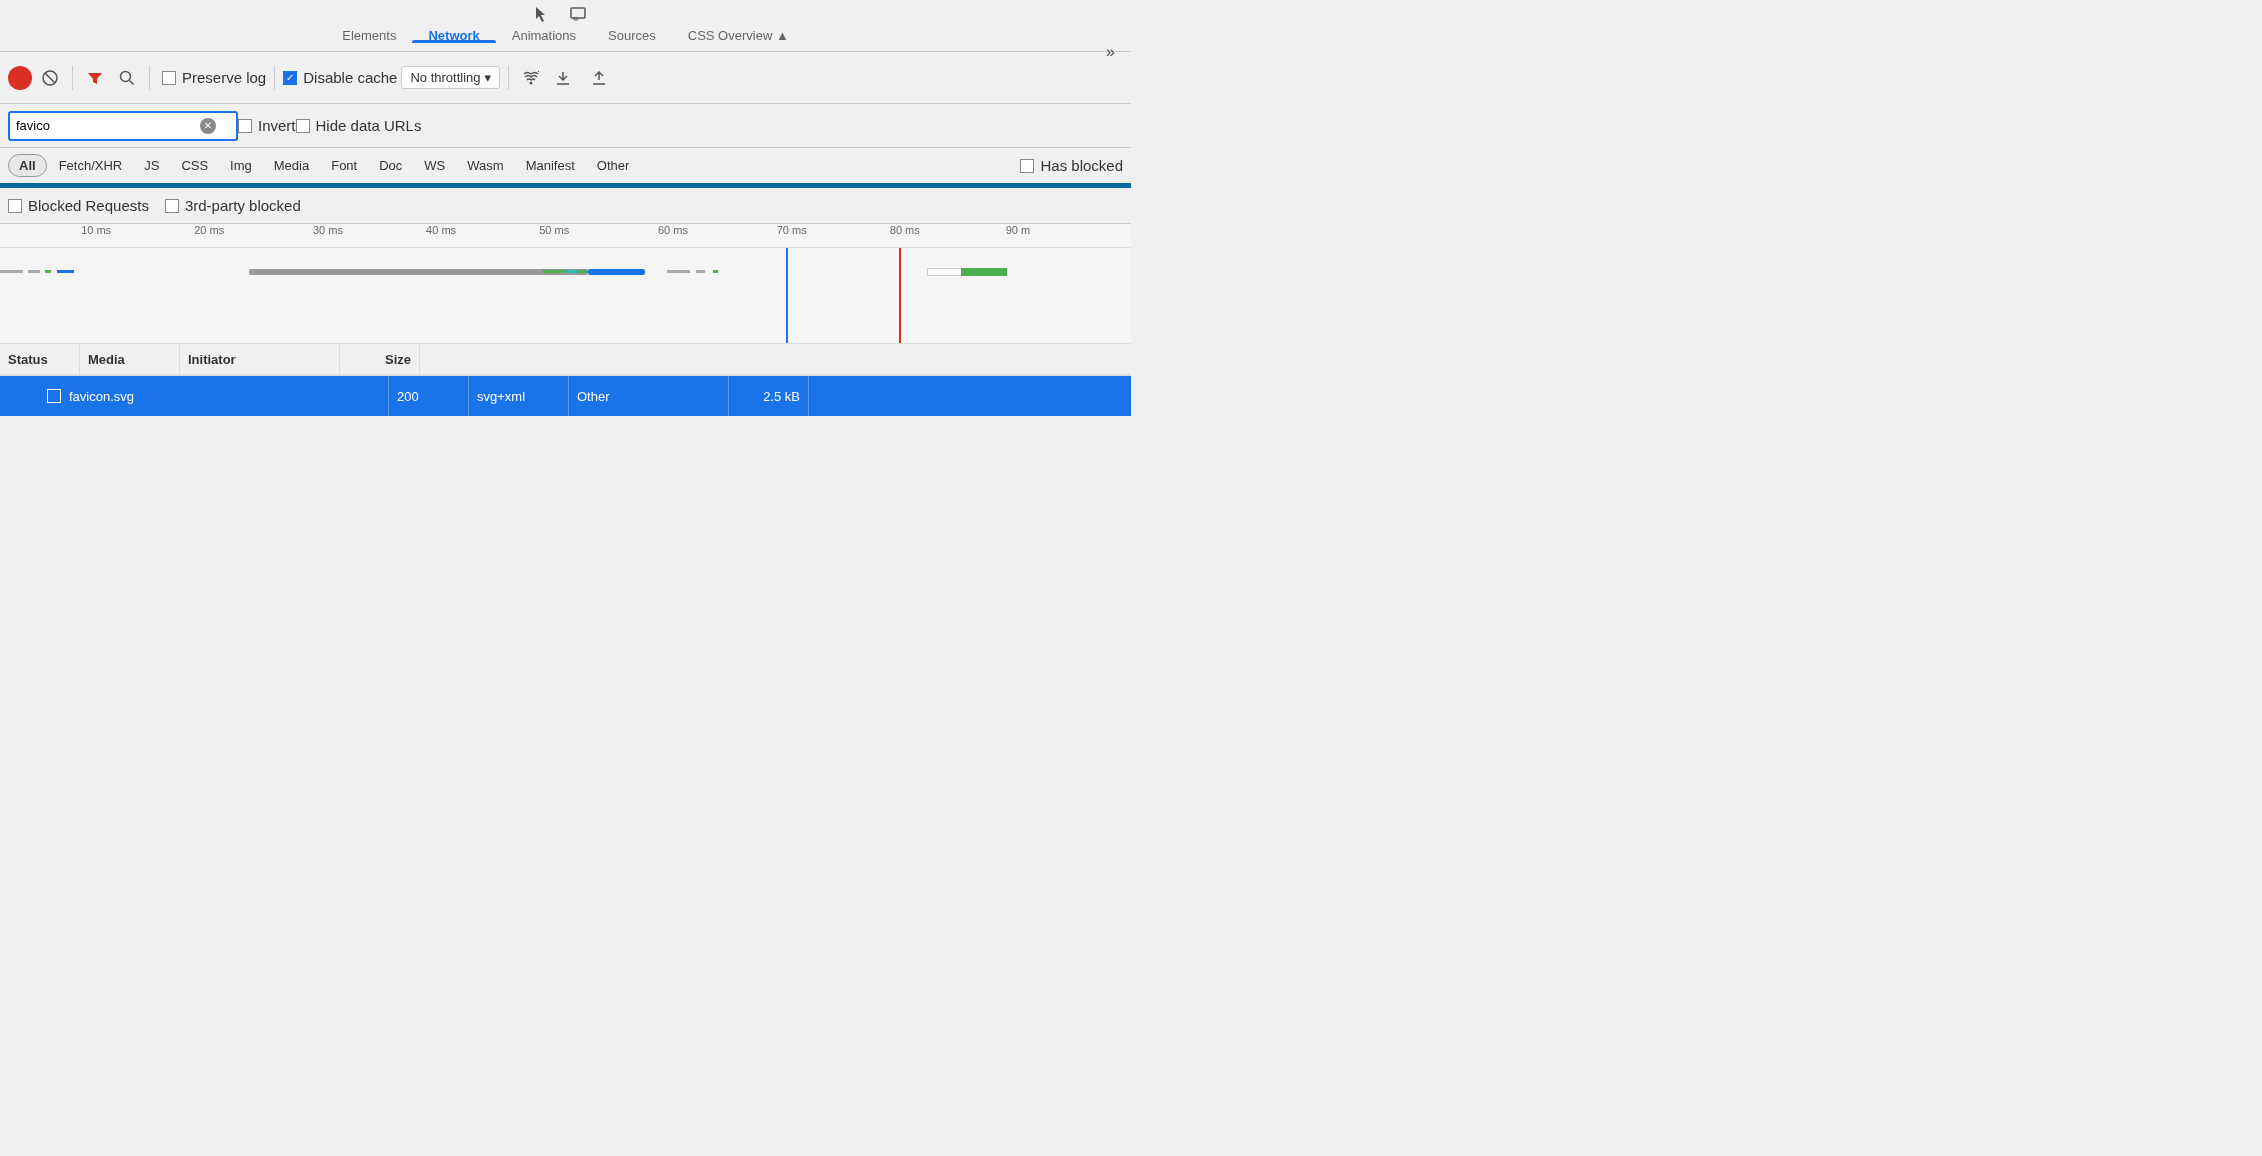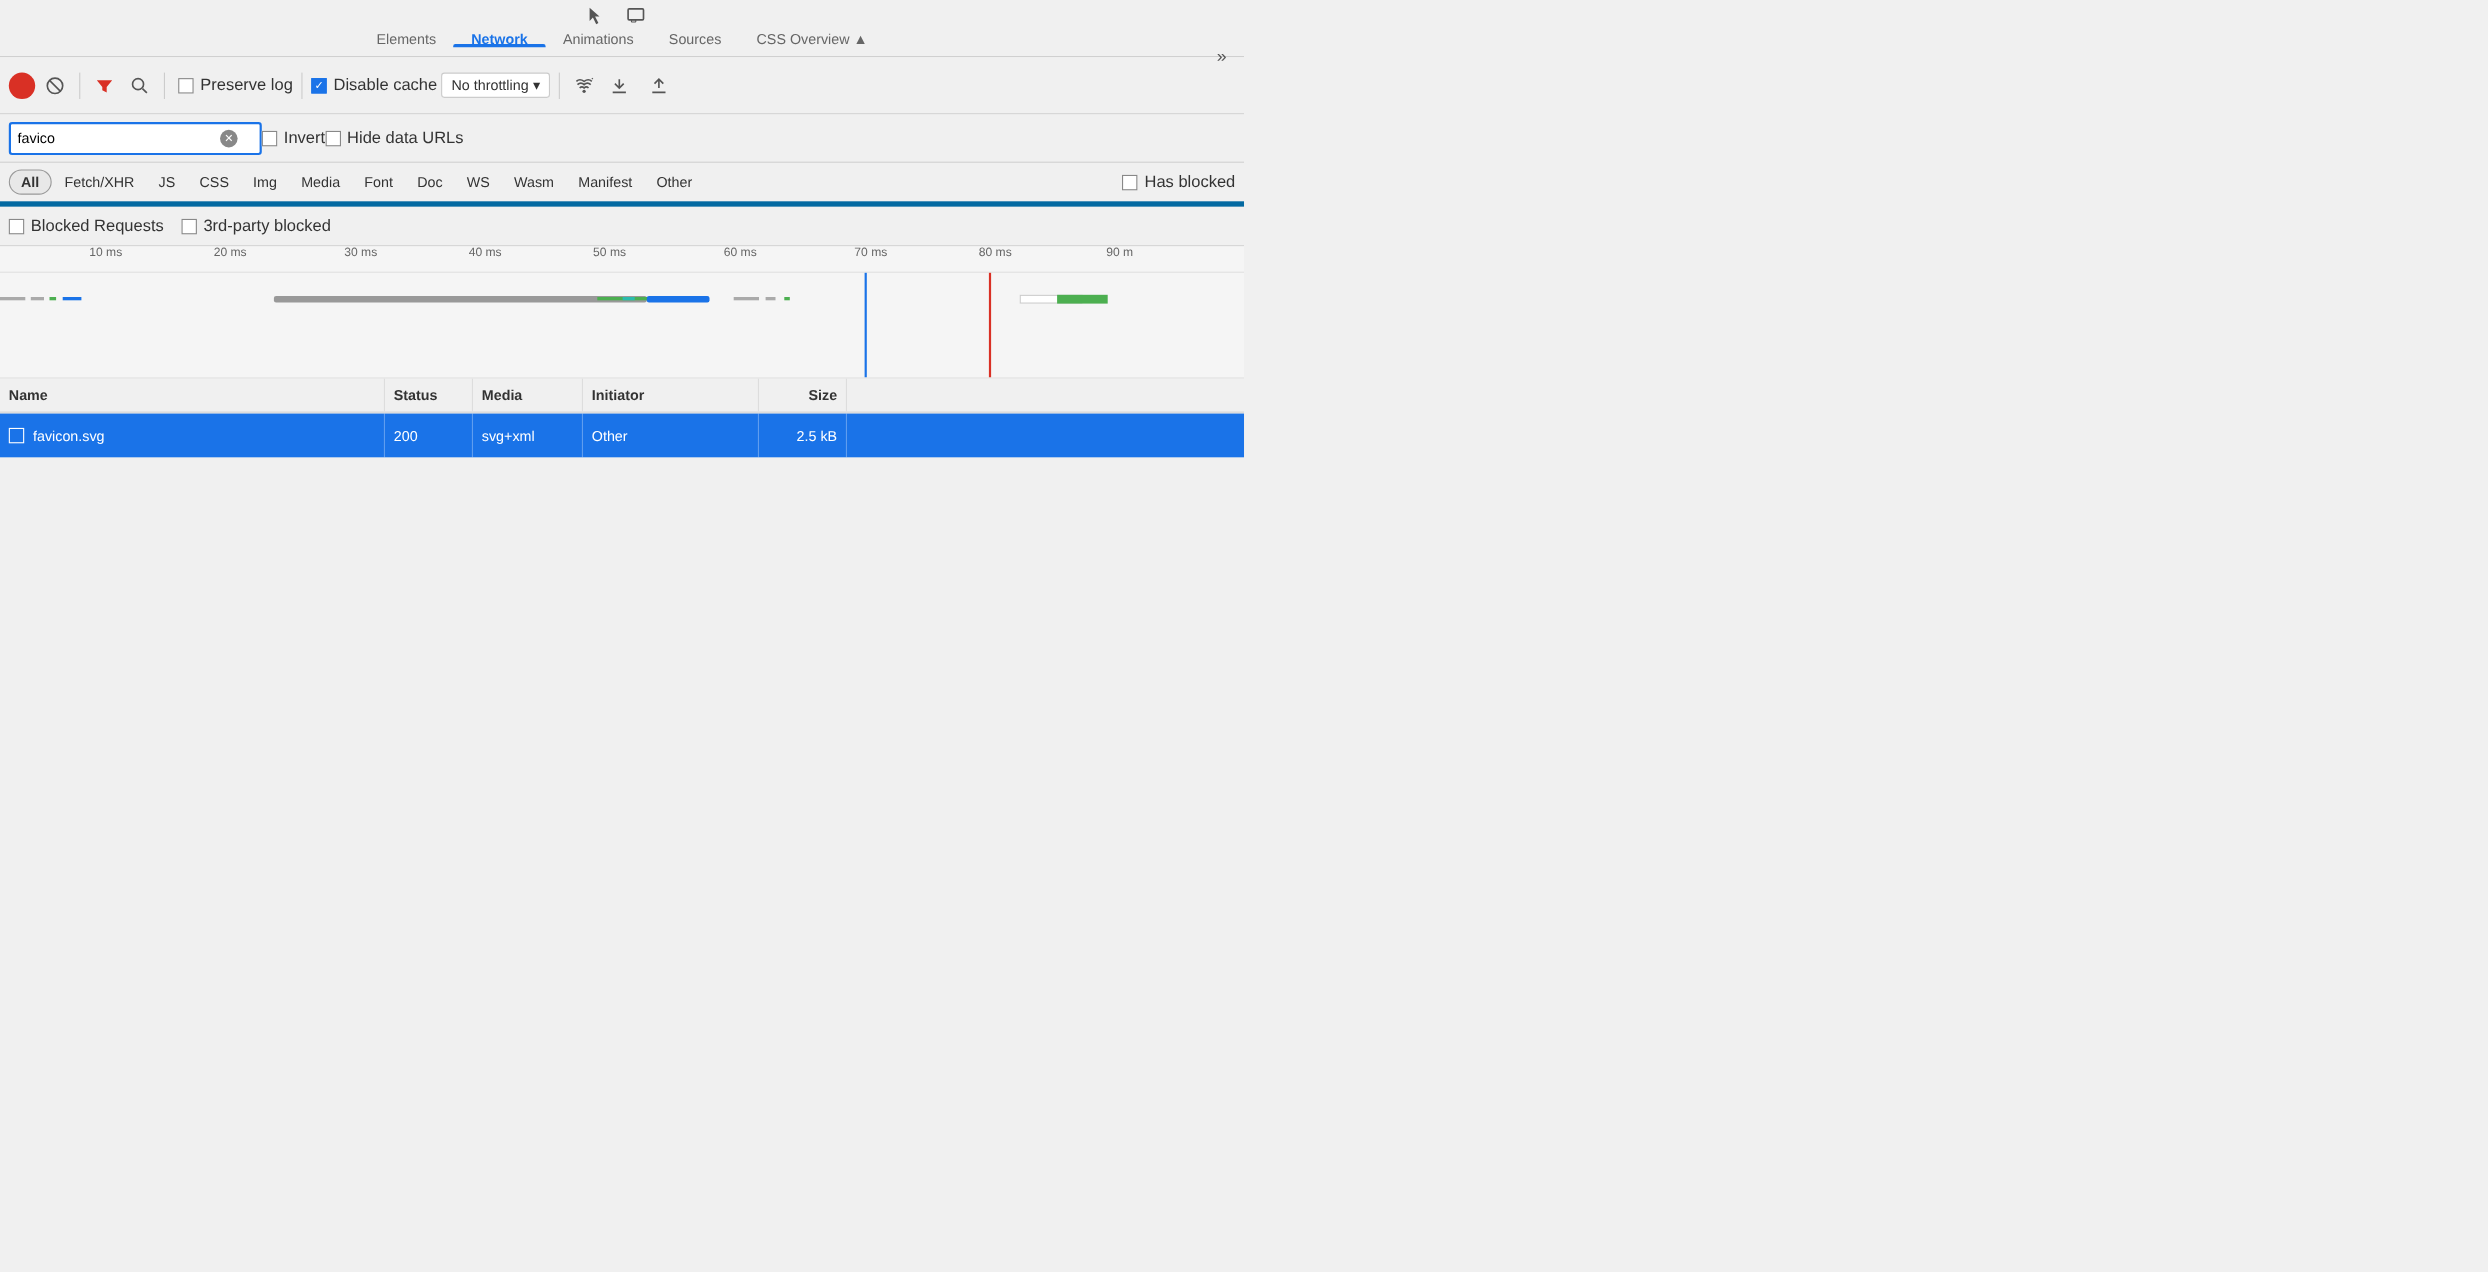--- a/index.html
+++ b/index.html
@@ -301,20 +301,21 @@
       border-right: 1px solid #ddd;
       height: 100%;
       display: flex;
       align-items: center;
     }
     .table-row-item {
       display: flex;
       height: 40px;
       align-items: center;
       background: #1a73e8;
+      padding-left: 39px;
     }
     .td {
       padding: 0 8px;
       font-size: 13px;
       color: white;
       border-right: 1px solid rgba(255,255,255,0.3);
       height: 100%;
       display: flex;
       align-items: center;
     }
@@ -521,23 +522,20 @@
       <div style="position:absolute;left:82%;width:5%;height:8px;background:white;top:0;border:1px solid #ccc;"></div>
       <div style="position:absolute;left:85%;width:4%;height:8px;background:#4caf50;top:0;"></div>
     </div>
 
     <div class="blue-line" style="left:69.5%;"></div>
     <div class="red-line" style="left:79.5%;"></div>
   </div>
 </div>
 
 <div class="table-header">
-  <div class="th col-name">
-    <span>Name</span>
-  </div>
   <div class="th col-status">
     <span>Status</span>
   </div>
   <div class="th col-type">
     <span>Media</span>
   </div>
   <div class="th col-initiator">
     <span>Initiator</span>
   </div>
   <div class="th col-size">

